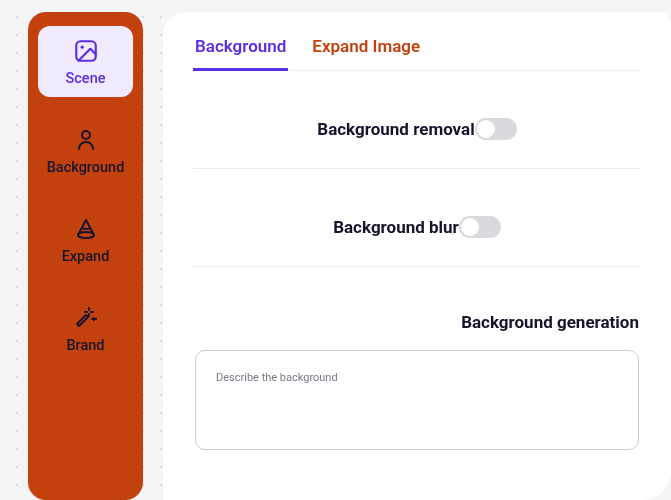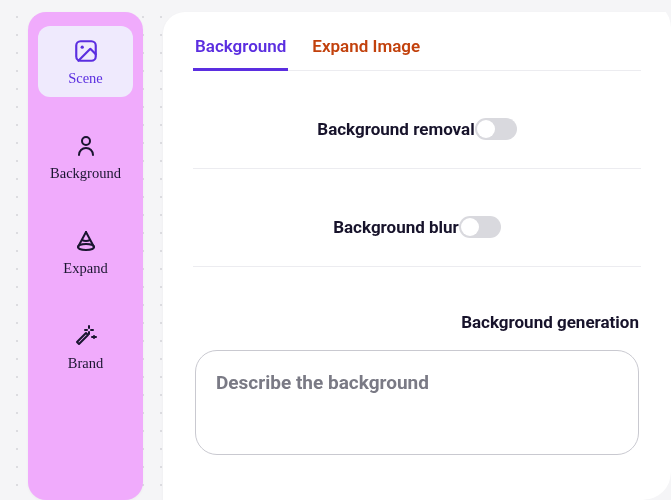--- a/index.html
+++ b/index.html
@@ -17,30 +17,29 @@
   .container {
     display: flex;
     width: 100%;
     height: 100%;
     padding: 8px 0 0 0;
     border-radius: 28px;
     overflow: hidden;
   }
   .sidebar {
     width: 115px;
-    background: #f0abfc;
+    background: #c2410c;
     border-radius: 18px;
     margin-left: 28px;
     margin-top: 4px;
     padding: 14px 10px;
     display: flex;
     flex-direction: column;
-    gap: 24px;
+    gap: 18px;
     box-shadow: 0 1px 3px rgba(0,0,0,0.04);
-    font-family: Liberation Serif, serif;
   }
   .sidebar-item {
     display: flex;
     flex-direction: column;
     align-items: center;
     gap: 6px;
     padding: 12px 6px 10px 6px;
     border-radius: 12px;
     cursor: pointer;
   }
@@ -128,27 +127,26 @@
   .gen-title {
     font-size: 17px;
     font-weight: 700;
     color: #17132b;
     margin-bottom: 18px;
     text-align: right;
   }
   .gen-input {
     width: 100%;
     border: 1.5px solid #c9c9d0;
-    border-radius: 22px;
+    border-radius: 10px;
     padding: 20px 20px 60px 20px;
-    font-size: 19px;
+    font-size: 11px;
     color: #7a7a85;
     cursor: text;
     min-height: 100px;
-    font-weight: bold;
   }
 </style>
 </head>
 <body>
 
 <div class="container">
 
   <div class="sidebar">
 
     <div class="sidebar-item active">

